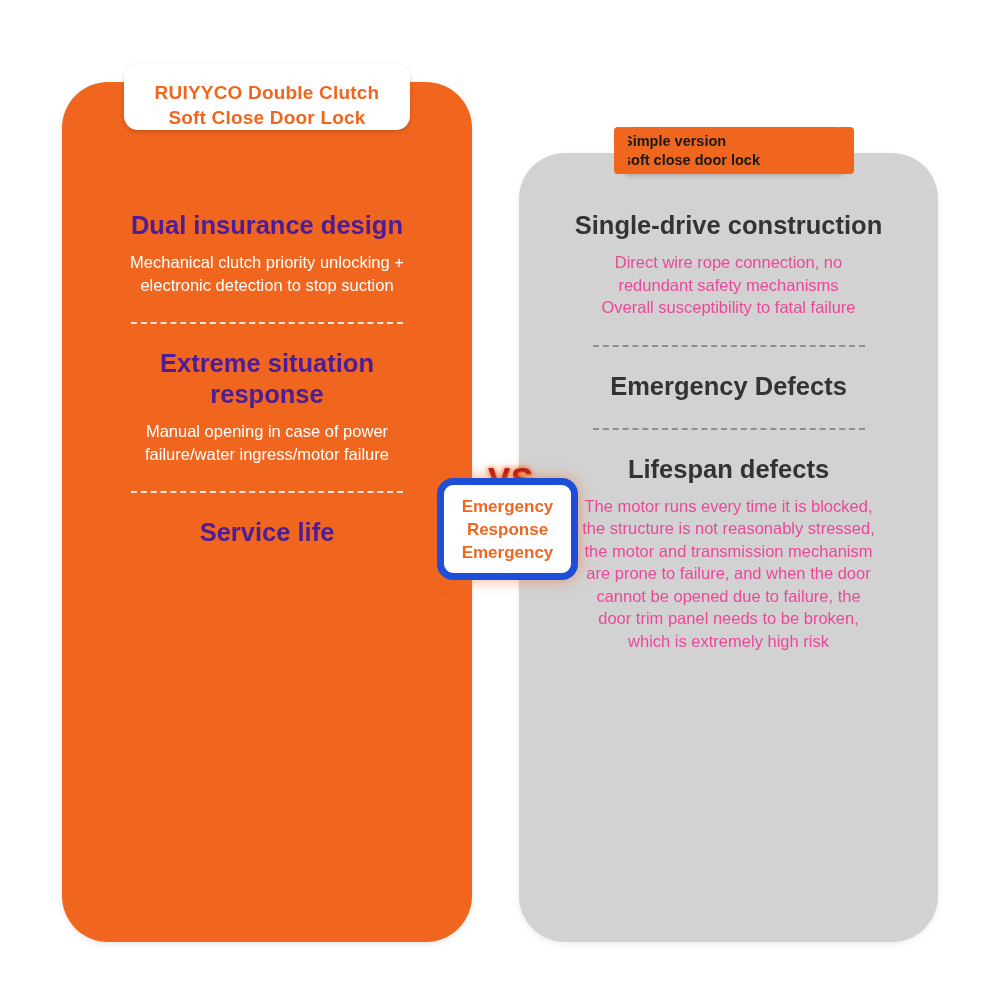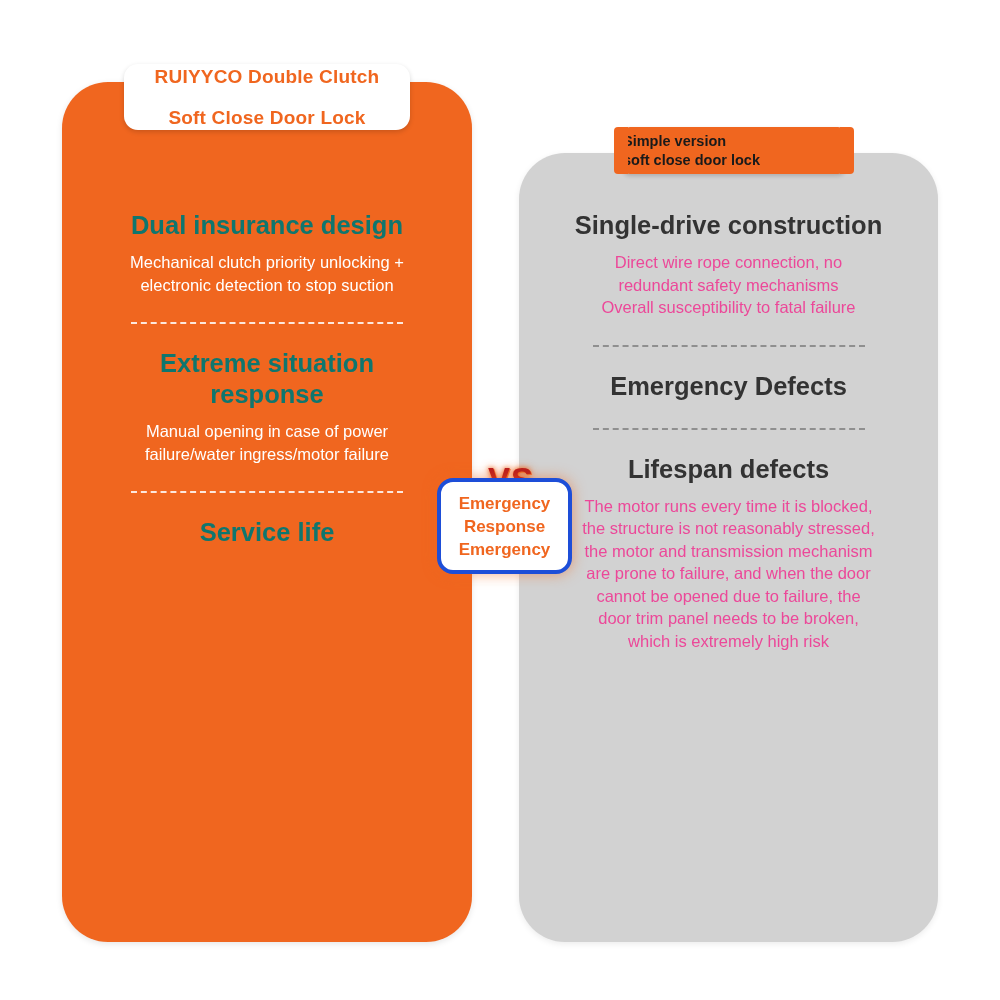--- a/index.html
+++ b/index.html
@@ -51,21 +51,21 @@
     left: 124px;
     top: 64px;
     width: 286px;
     height: 66px;
     background: #ffffff;
     border-radius: 14px;
     box-shadow: 0 2px 5px rgba(0,0,0,0.16);
     display: flex;
     flex-direction: column;
     align-items: center;
-    justify-content: space-between;
+    justify-content: flex-end;
     color: #f0661f;
     font-size: 19px;
     font-weight: bold;
     line-height: 25px;
     text-align: center;
     letter-spacing: 0.2px;
   }
 
   .tab-right {
     position: absolute;
@@ -108,21 +108,21 @@
   .col-right { left: 519px; top: 210px; width: 419px; padding: 0 26px; }
 
   .block { text-align: center; }
 
   .block h3 {
     margin: 0 0 10px 0;
     font-size: 25.5px;
     font-weight: bold;
     line-height: 31px;
   }
-  .col-left .block h3  { color: #0f766e; }
+  .col-left .block h3  { color: #4c1d95; }
   .col-right .block h3 { color: #333333; }
 
   .block p {
     margin: 0;
     font-size: 16.5px;
     line-height: 22.5px;
   }
   .col-left .block p  { color: #ffffff; text-align: center; }
   .col-right .block p { color: #ec4899; }
 
@@ -158,21 +158,21 @@
     margin-top: 36px;
   }
 
   .badge {
     position: absolute;
     left: 437px;
     top: 478px;
     width: 127px;
     height: 88px;
     background: #ffffff;
-    border: 4px solid #1d4ed8;
+    border: 7px solid #1d4ed8;
     border-radius: 16px;
     box-shadow: 0 0 14px rgba(240,102,31,0.55);
     display: flex;
     flex-direction: column;
     align-items: center;
     justify-content: center;
     color: #f0661f;
     font-size: 17px;
     font-weight: bold;
     line-height: 23px;

